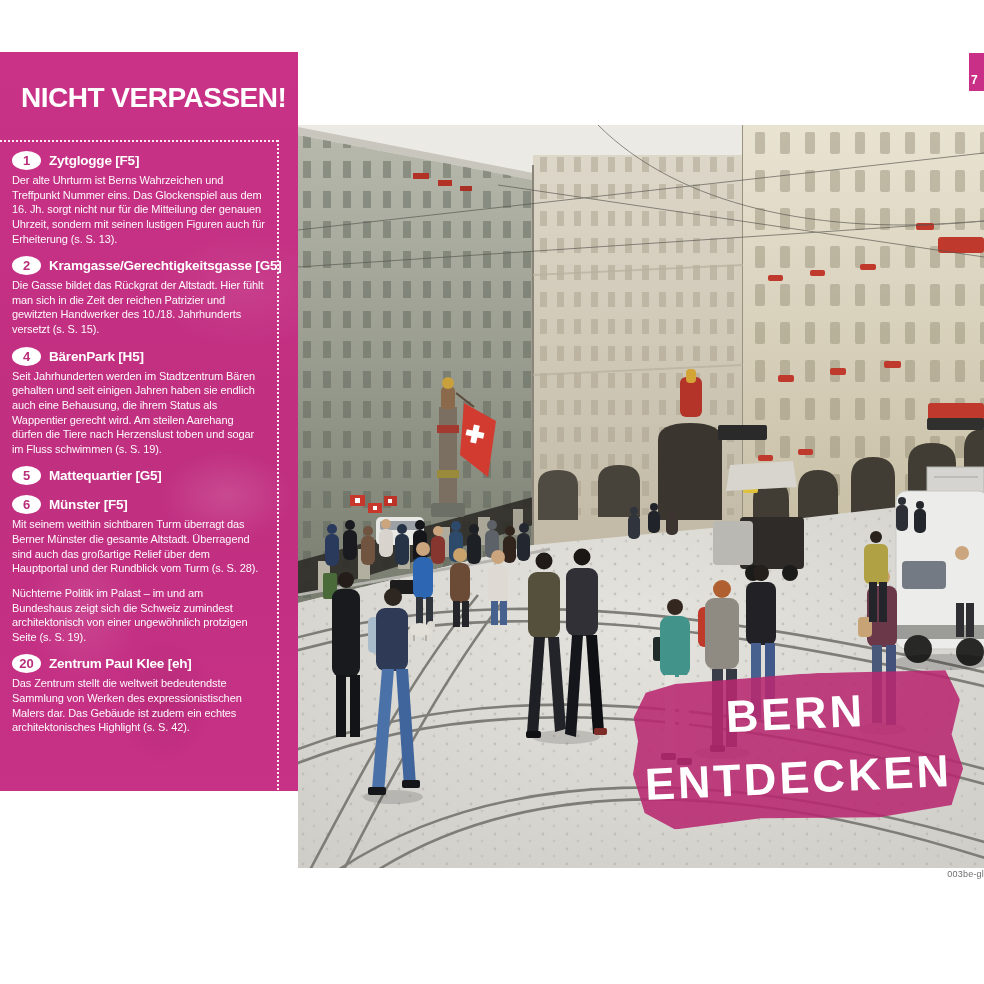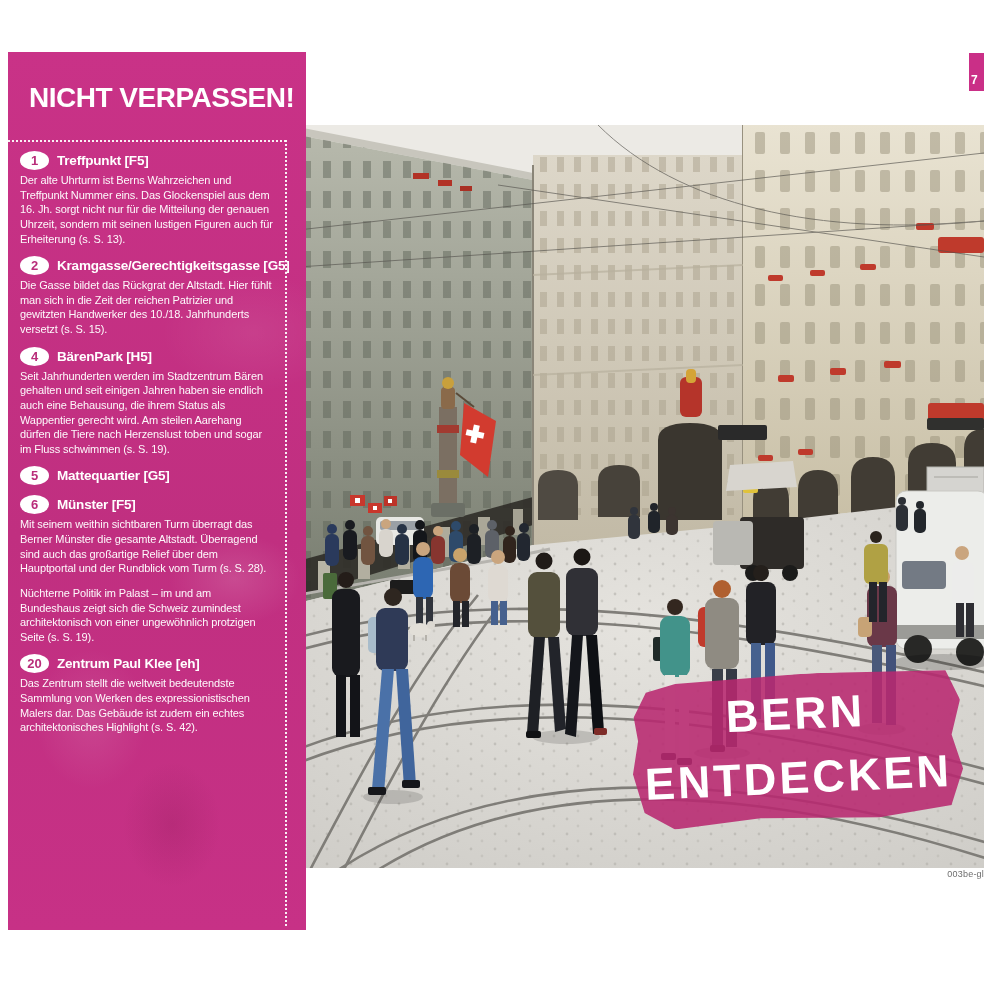--- a/index.html
+++ b/index.html
@@ -1,20 +1,20 @@
 <!DOCTYPE html>
 <html><head>
 <meta charset="utf-8">
 <style>
   html,body{margin:0;padding:0;background:#ffffff;}
   .page{position:relative;width:984px;height:984px;background:#ffffff;overflow:hidden;
         font-family:"Liberation Sans",sans-serif;}
 
   
-  .sidebar{position:absolute;left:8px;top:52px;width:298px;height:878px;
+  .sidebar{position:absolute;left:0;top:52px;width:298px;height:739px;
     background:
       radial-gradient(95px 65px at 76% 60%, rgba(255,255,255,.13), transparent 70%),
       radial-gradient(80px 100px at 28% 76%, rgba(255,255,255,.10), transparent 70%),
       radial-gradient(130px 85px at 82% 32%, rgba(255,255,255,.07), transparent 70%),
       radial-gradient(70px 90px at 55% 88%, rgba(120,20,70,.18), transparent 70%),
       linear-gradient(180deg,#c93287 0%,#c02f80 55%,#c73186 100%);}
   .heading{position:absolute;left:21px;top:30px;margin:0;color:#fff;
     font-size:28px;font-weight:700;letter-spacing:-0.5px;white-space:nowrap;}
   .dots-h{position:absolute;left:0;top:88px;width:278px;height:0;
     border-top:2px dotted rgba(255,255,255,.92);}
@@ -428,21 +428,21 @@
     <div class="dots-h"></div>
     <div class="dots-v"></div>
 
     <div class="items">
 
       <div class="item">
         <div class="item-head">
           <span class="badge">
               <span>1</span>
             </span>
-          <span class="item-title">Treffpunkt [F5]</span>
+          <span class="item-title">Zytglogge [F5]</span>
         </div>
         <p class="item-text">Der alte Uhrturm ist Berns Wahrzeichen und Treffpunkt Nummer eins. Das Glockenspiel aus dem 16. Jh. sorgt nicht nur für die Mitteilung der genauen Uhrzeit, sondern mit seinen lustigen Figuren auch für Erheiterung (s. S. 13).</p>
       </div>
 
       <div class="item">
         <div class="item-head">
           <span class="badge">
               <span>2</span>
             </span>
           <span class="item-title">Kramgasse/Gerechtigkeitsgasse [G5]</span>

